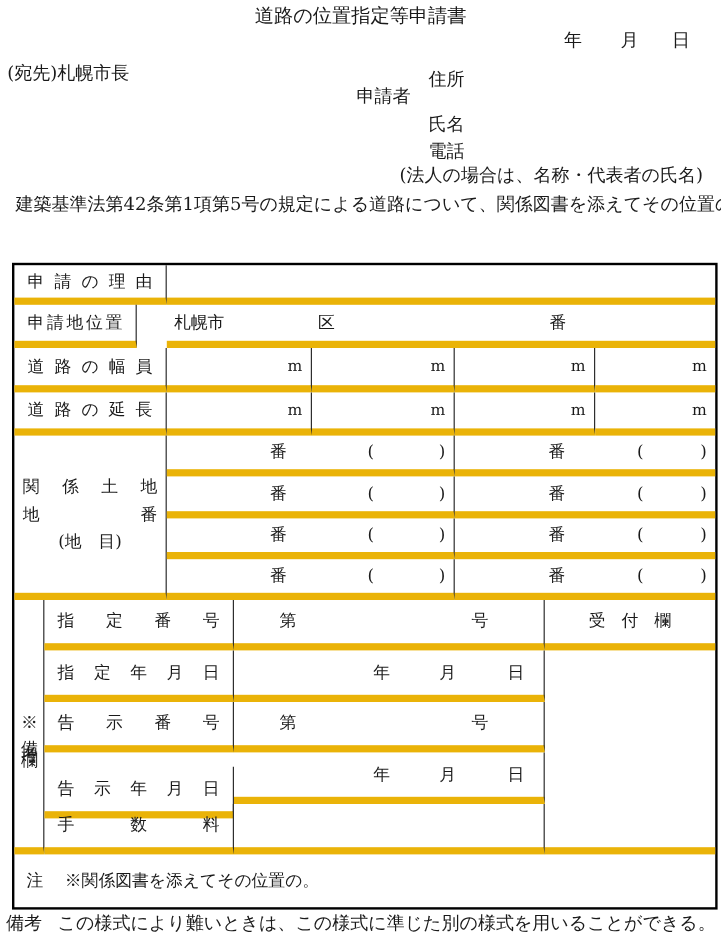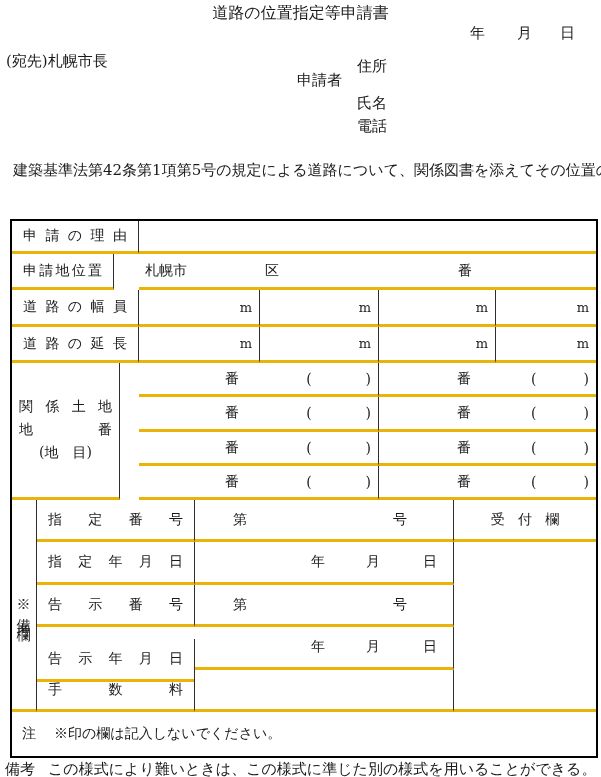--- a/index.html
+++ b/index.html
@@ -21,21 +21,21 @@
     border:2px solid #000;
   }
   .cell{
     position:absolute;
     display:flex;align-items:center;
     font-size:14px;
     box-sizing:border-box;
     overflow:hidden;
   }
   .br{border-right:1px solid #2e2e2e;}
-  .bb{border-bottom:3px solid #eab308;}
+  .bb{border-bottom:6px solid #eab308;}
   .jlabel{
     display:block;width:100%;
     text-align:justify;text-align-last:justify;
     padding:0 11px;box-sizing:border-box;
   }
   .jlabel-tight{padding:0 7px;}
   .pat{position:absolute;top:50%;transform:translateY(-50%);}
   .mcell{justify-content:flex-end;padding-right:7px;font-size:13px;}
   .kankei-label{flex-direction:column;justify-content:center;align-items:stretch;row-gap:5px;}
   .kankei-line2{display:flex;justify-content:space-between;padding:0 7px;}
@@ -61,20 +61,21 @@
   <span class="abs" style="left:470px;top:24px;">年</span>
   <span class="abs" style="left:517px;top:24px;">月</span>
   <span class="abs" style="left:560px;top:24px;">日</span>
 
   <div class="abs" style="left:6px;top:52px;">(宛先)札幌市長</div>
 
   <span class="abs" style="left:297px;top:71px;">申請者</span>
   <span class="abs" style="left:357px;top:57px;">住所</span>
   <span class="abs" style="left:357px;top:94px;">氏名</span>
   <span class="abs" style="left:357px;top:117px;">電話</span>
+  <span class="abs" style="left:333px;top:137px;">(法人の場合は、名称・代表者の氏名)</span>
 
   <div class="abs" style="left:13px;top:161px;">建築基準法第42条第1項第5号の規定による道路について、関係図書を添えてその位置の</div>
 
   <div class="form-table">
 
     <div class="cell br bb" style="left:0;top:0;width:127px;height:33px;">
       <span class="jlabel">申請の理由</span>
     </div>
     <div class="cell bb" style="left:127px;top:0;width:457px;height:33px;"></div>
 
@@ -112,21 +113,21 @@
     <div class="cell br bb mcell" style="left:248px;top:106px;width:119px;height:36px;">
         <span>m</span>
       </div>
     <div class="cell br bb mcell" style="left:367px;top:106px;width:117px;height:36px;">
         <span>m</span>
       </div>
     <div class="cell bb mcell" style="left:484px;top:106px;width:100px;height:36px;">
         <span>m</span>
       </div>
 
-    <div class="cell br bb kankei-label" style="left:0;top:142px;width:108px;height:137px;">
+    <div class="cell br bb kankei-label" style="left:0;top:142px;width:127px;height:137px;">
       <span class="jlabel jlabel-tight">関係土地</span>
       <span class="kankei-line2">
         <span>地</span>
         <span>番</span>
       </span>
       <span class="kankei-line3">(地　目)</span>
     </div>
 
     <div class="cell br bb" style="left:127px;top:142px;width:240px;height:34px;">
       <span class="pat" style="left:36%;">番</span>
@@ -212,20 +213,20 @@
 
     <div class="cell br bb" style="left:25px;top:449px;width:158px;height:42px;">
       <span class="jlabel">手数料</span>
     </div>
     <div class="cell br bb" style="left:183px;top:449px;width:259px;height:42px;"></div>
 
     <div class="cell bb" style="left:442px;top:321px;width:142px;height:170px;"></div>
 
     <div class="cell" style="left:0;top:491px;width:584px;height:44px;">
       <span class="pat" style="left:10px;">注</span>
-      <span class="pat" style="left:42px;">※印の欄は記入しないでください。</span>
+      <span class="pat" style="left:42px;">※関係図書を添えてその位置の。</span>
     </div>
   </div>
 
   <span class="abs" style="left:5px;top:760px;">備考</span>
   <span class="abs" style="left:48px;top:760px;">この様式により難いときは、この様式に準じた別の様式を用いることができる。</span>
 
 </div>
 
 </body></html>

